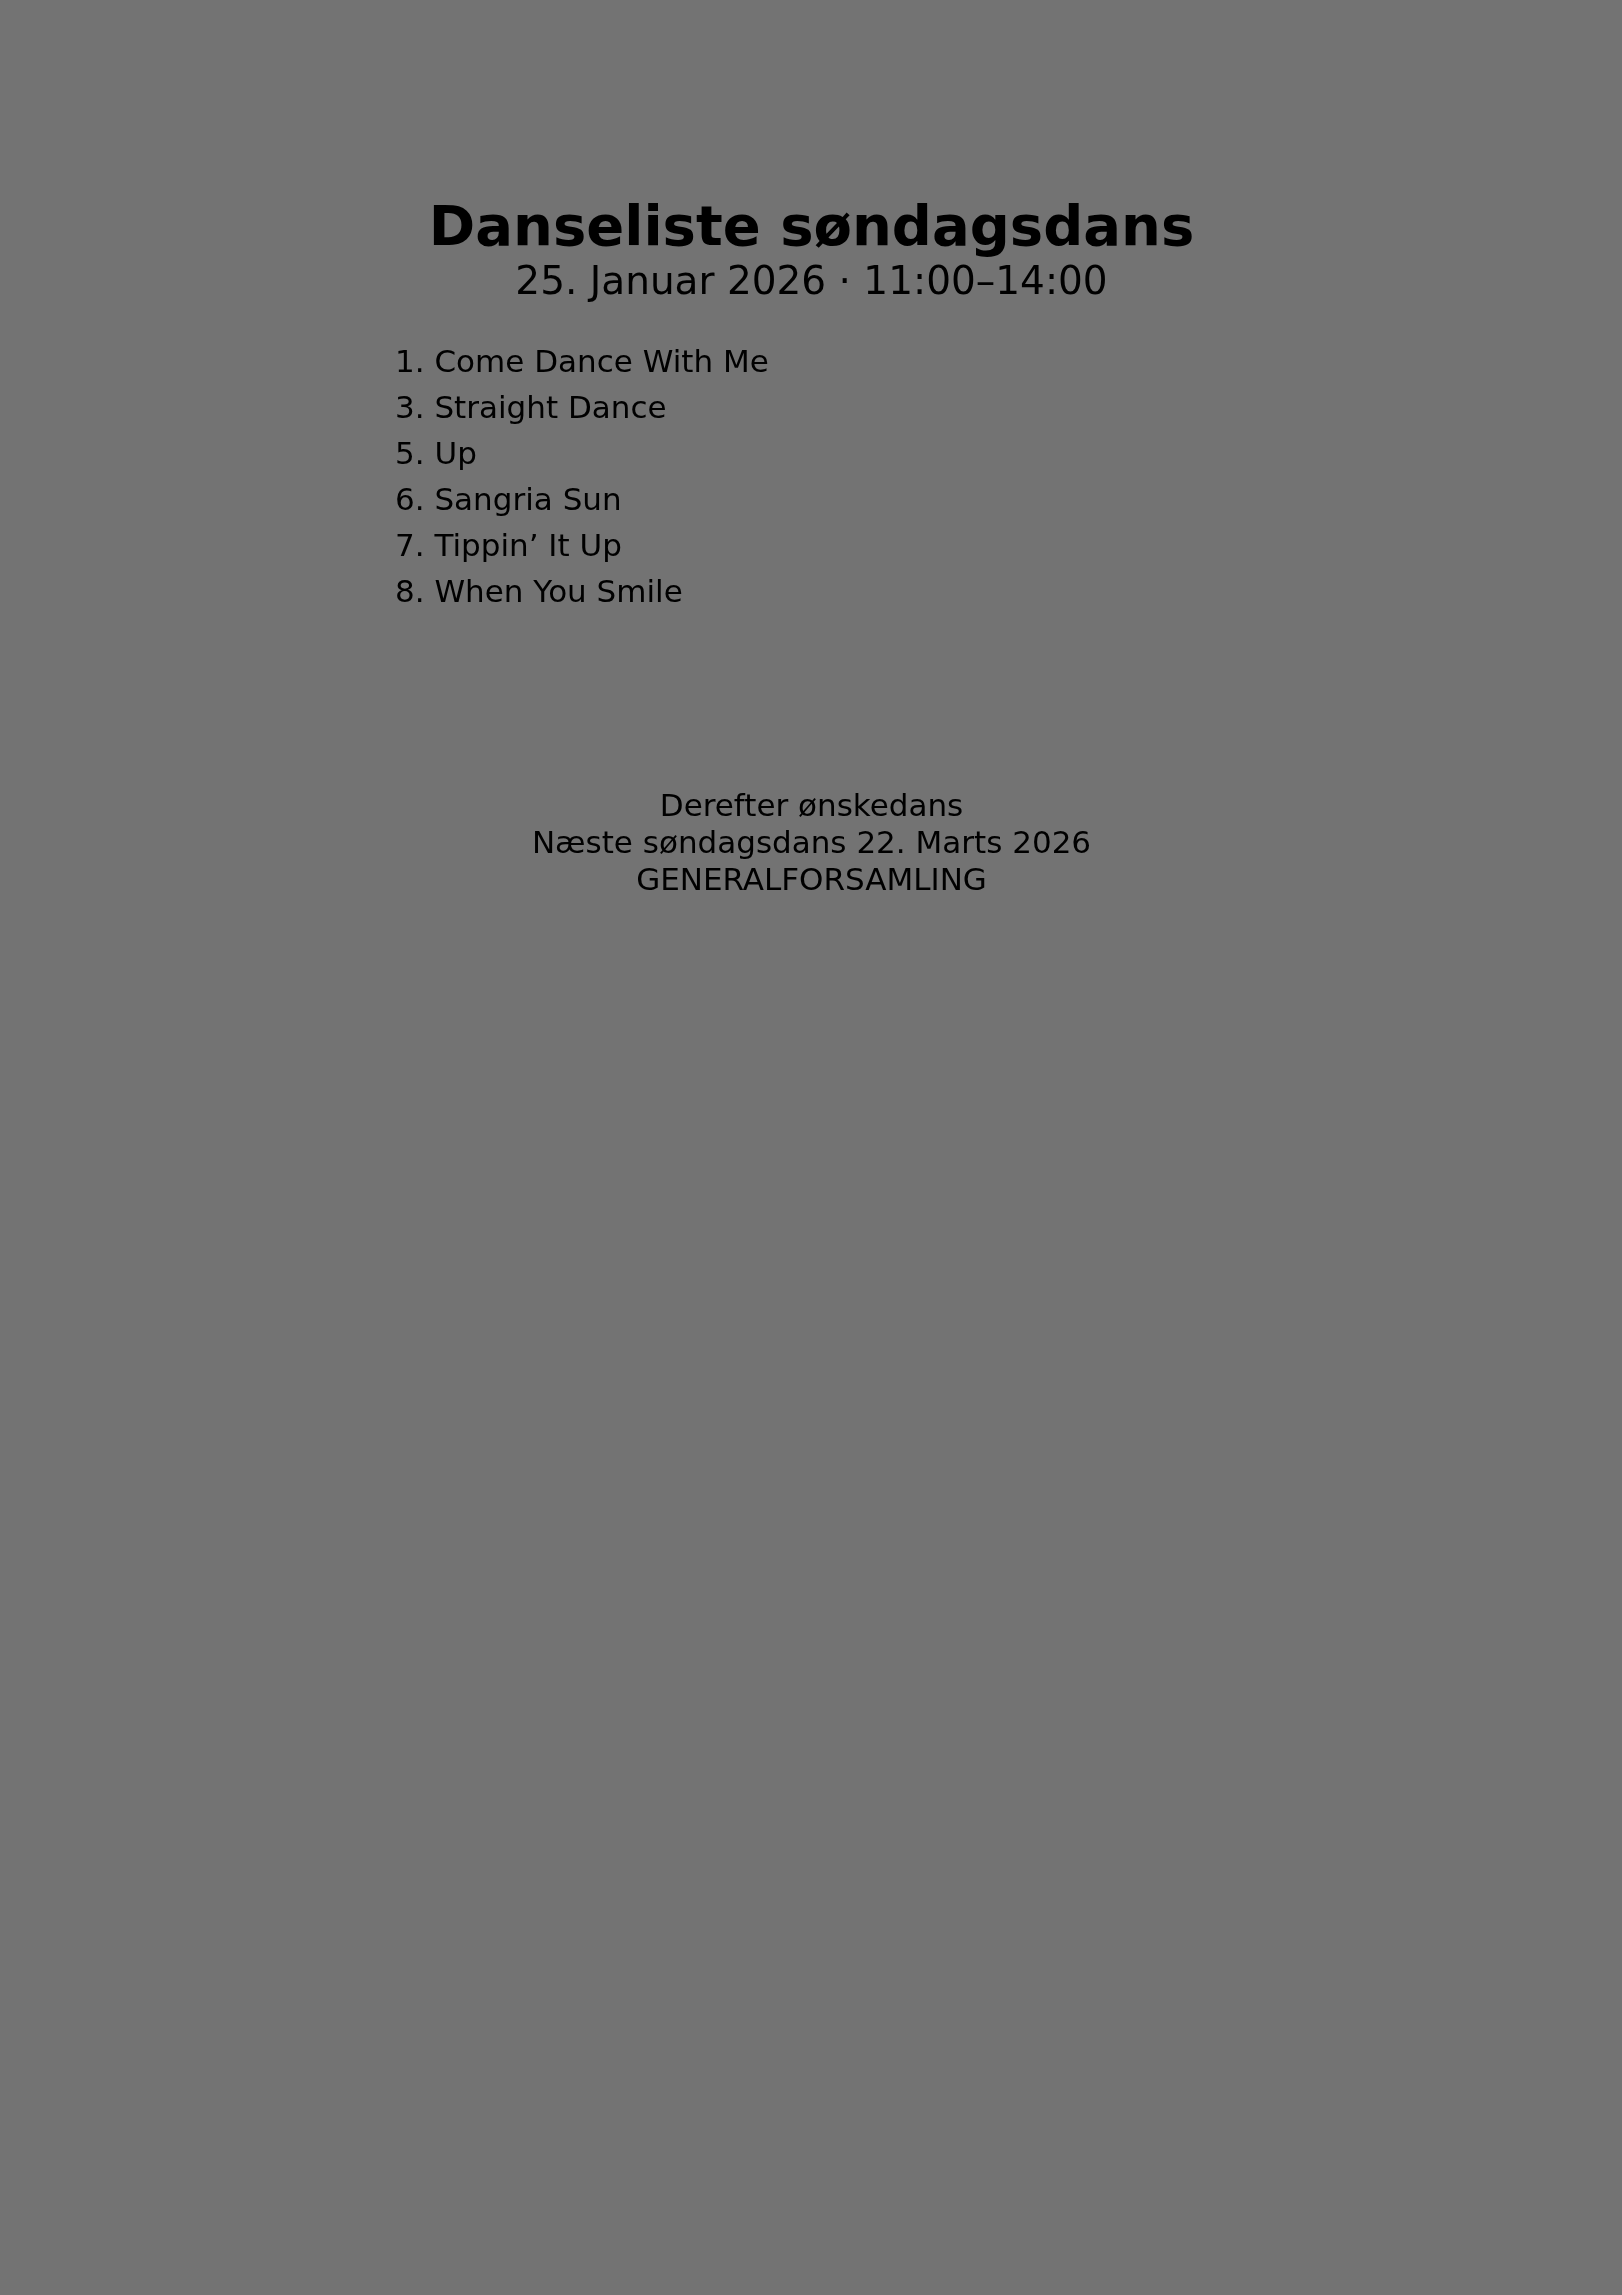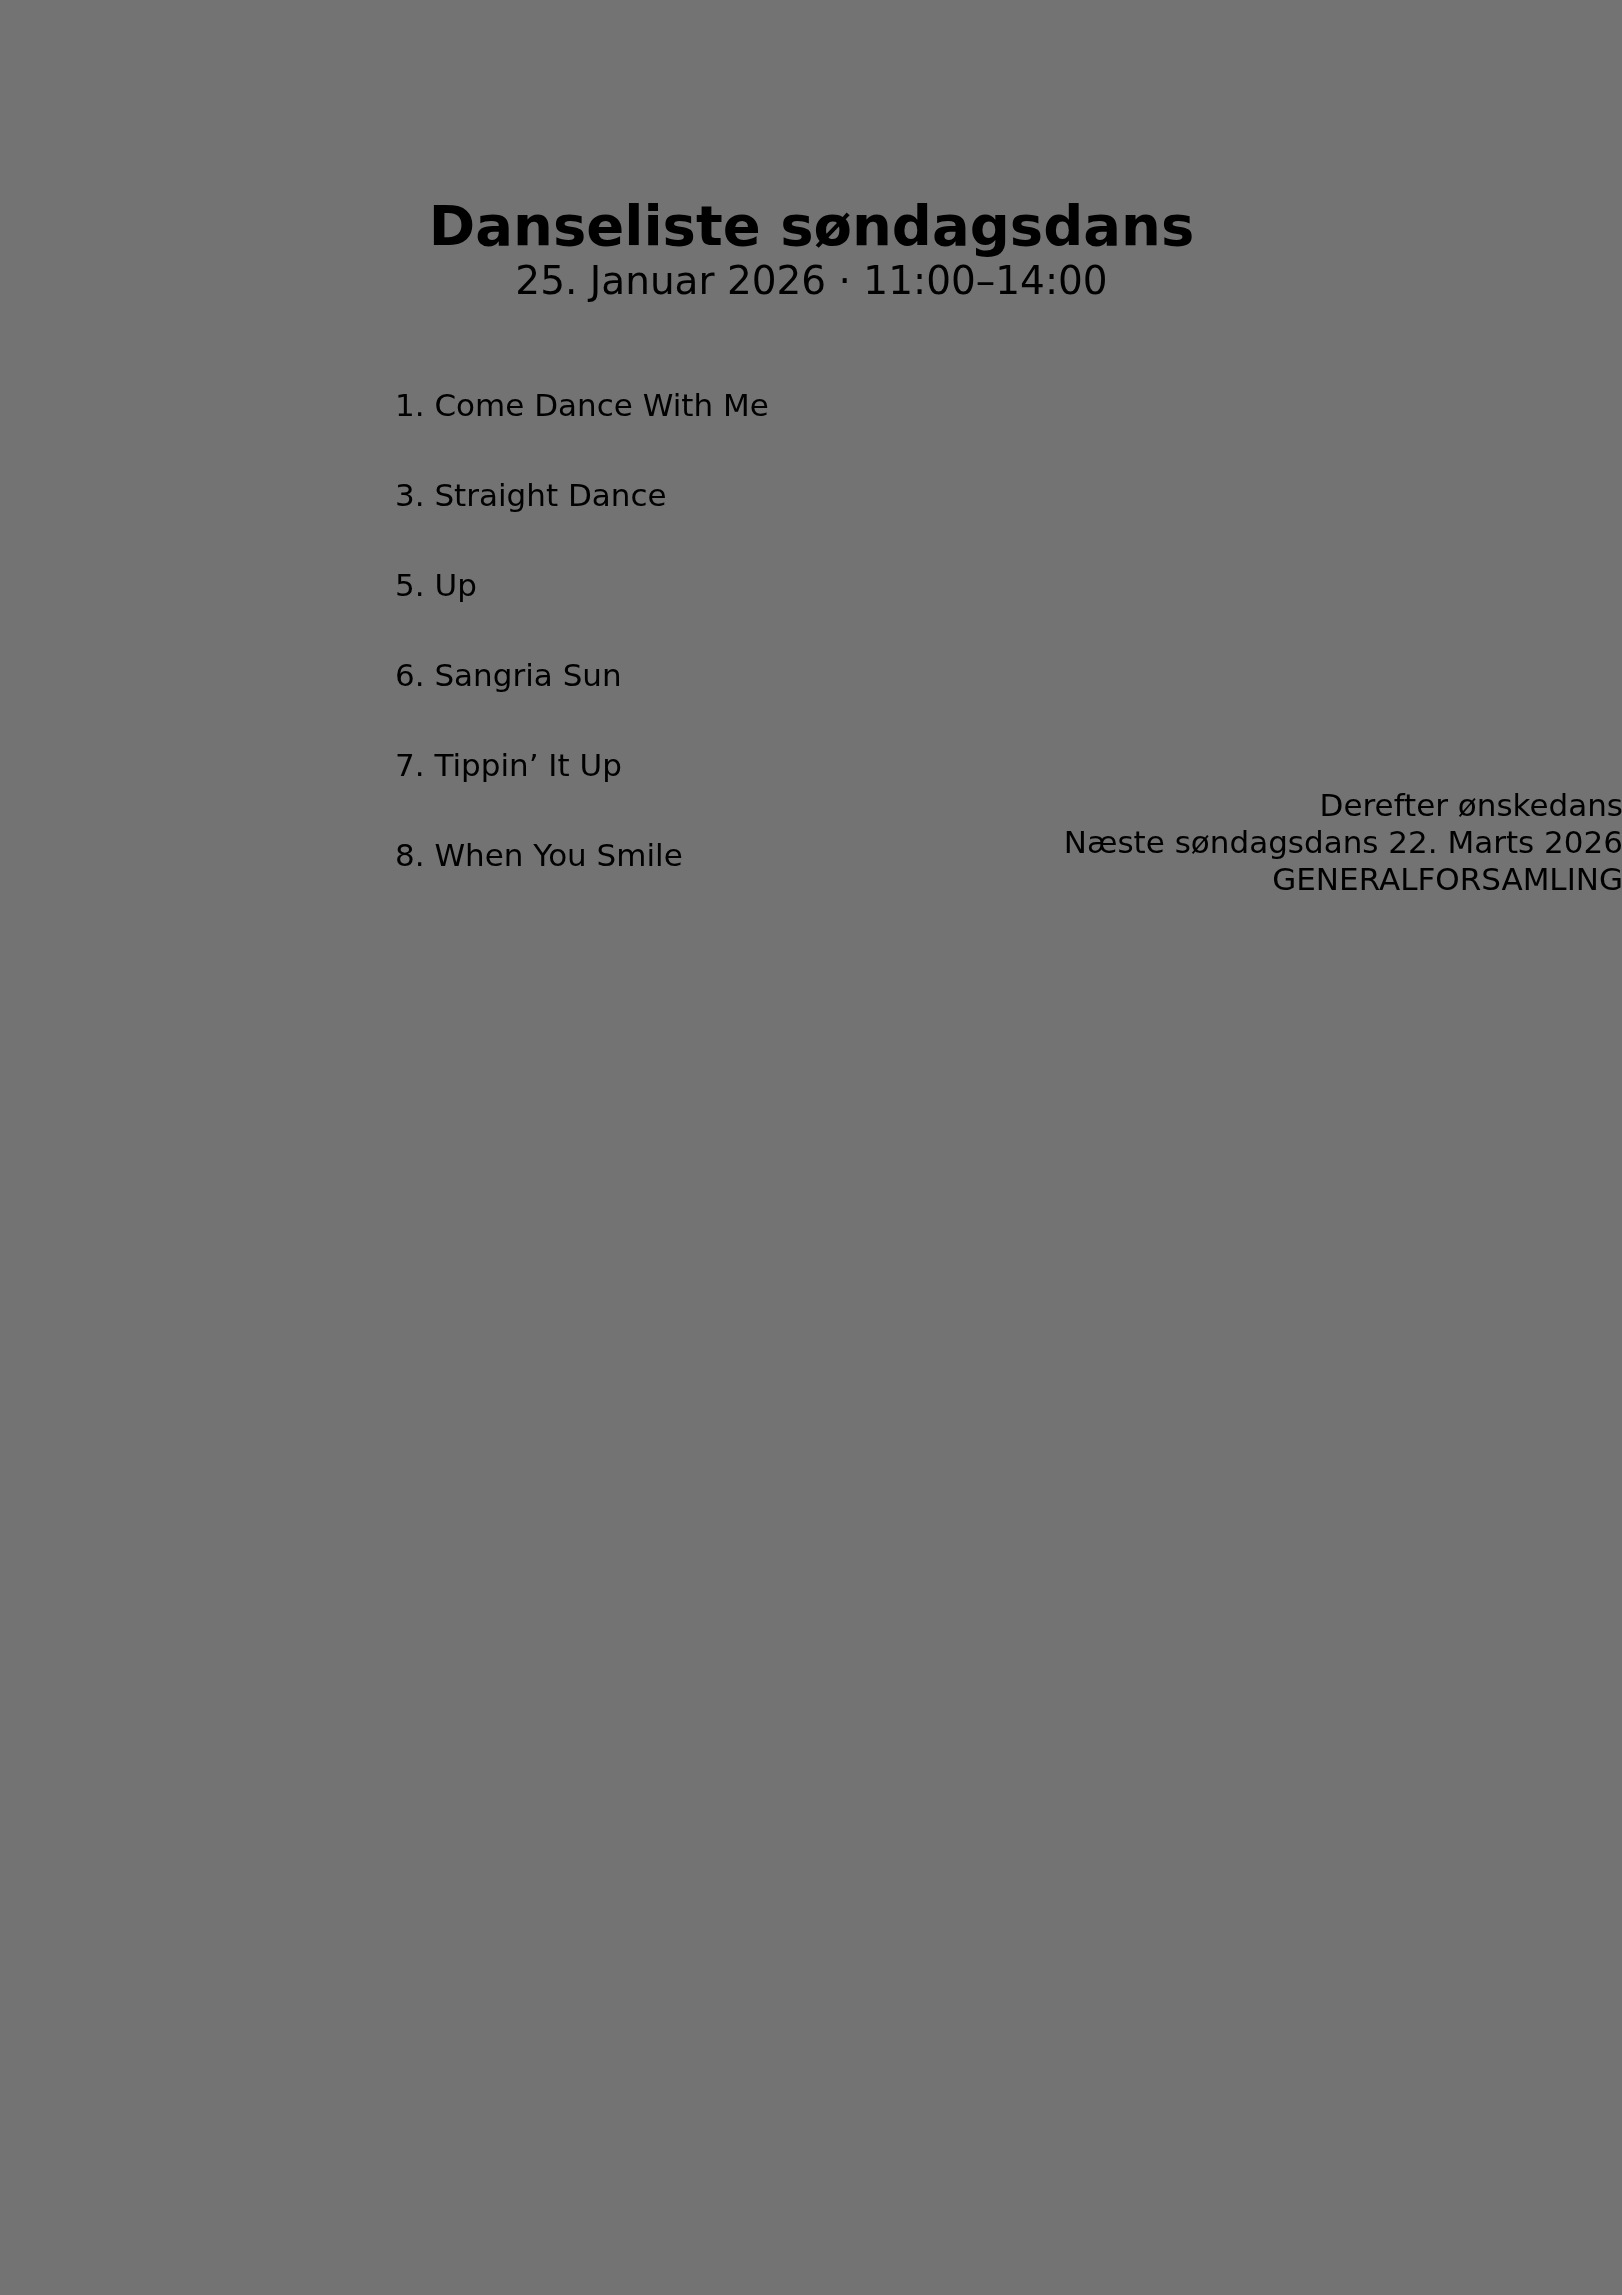--- a/index.html
+++ b/index.html
@@ -39,31 +39,30 @@
   }
   .song-list {
     position: absolute;
     top: 338px;
     left: 395px;
     font-size: 31px;
     line-height: 46px;
   }
   .song-row {
     white-space: nowrap;
-    margin-top: 44px;
   }
   .song-num {
     display: inline-block;
   }
   .footer-block {
     position: absolute;
     top: 787px;
     left: 0;
     right: 0;
-    text-align: right;
+    text-align: center;
     font-size: 31px;
     line-height: 37px;
   }
 </style>
 </head>
 <body>
 
 <div class="page">
 
   <h1 class="doc-title">Danseliste søndagsdans</h1>

